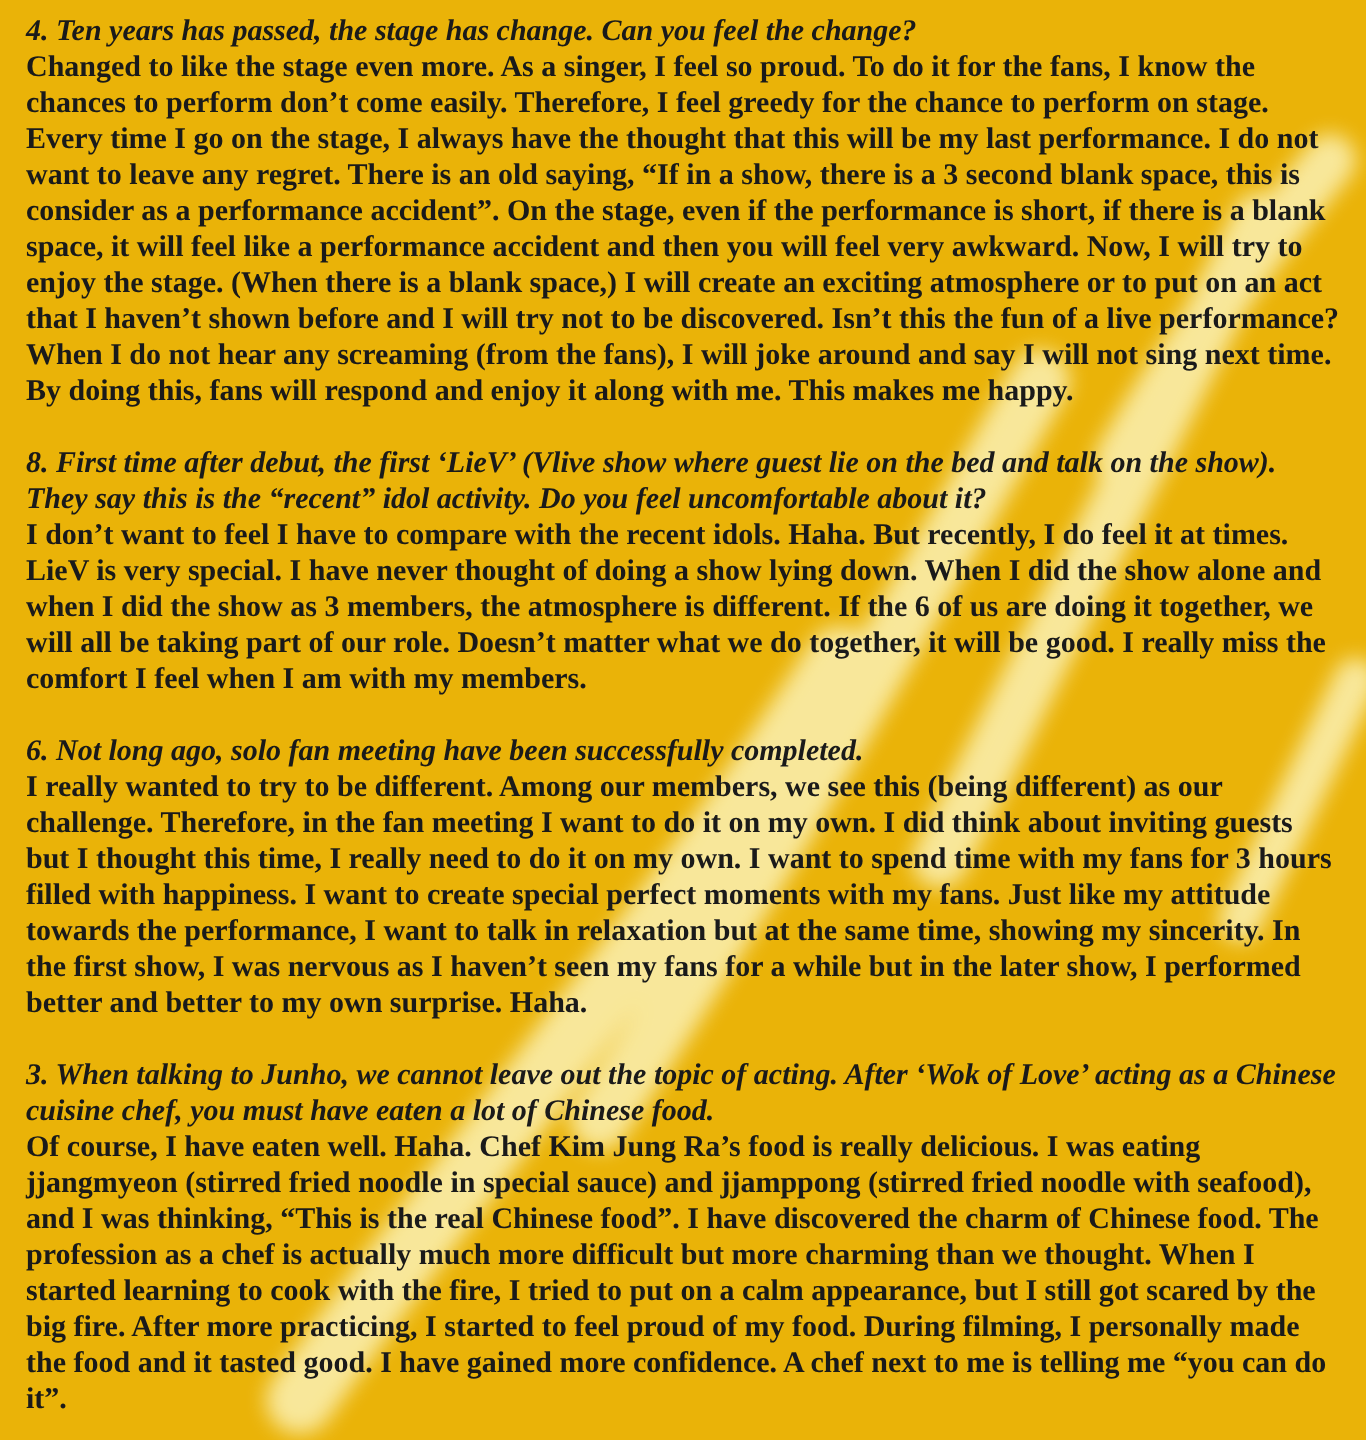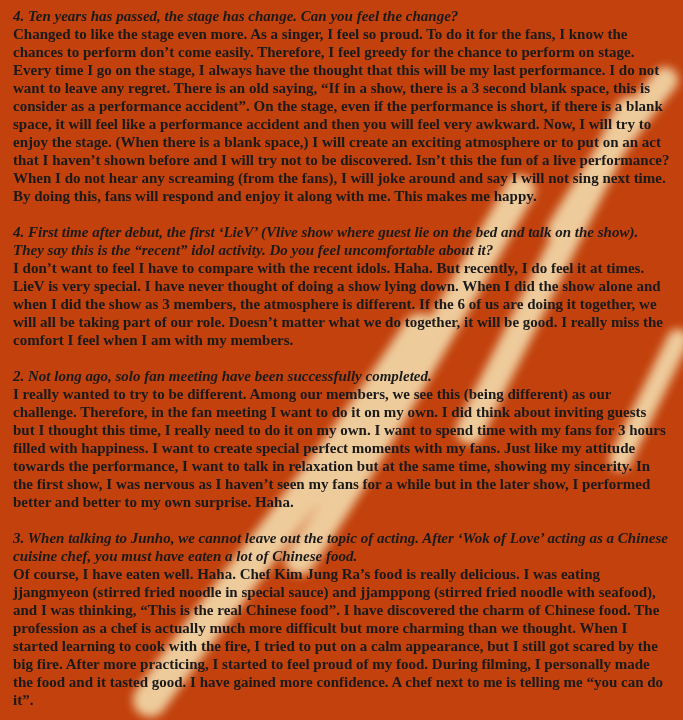--- a/index.html
+++ b/index.html
@@ -54,21 +54,21 @@
     line-height: 18px;
     color: #1a1a1a;
   }
   .footer .page-num {
     margin-right: 43px;
   }
 </style>
 </head>
 <body>
 
-<div class="page" style="background: #c2410c; color: rgb(26, 26, 26);">
+<div class="page" style="background: #eab308; color: rgb(26, 26, 26);">
 
   <div class="watermark">
     <svg width="683" height="720" viewBox="0 0 683 720" xmlns="http://www.w3.org/2000/svg">
       <g stroke="#fdf9cb" fill="none" stroke-linecap="round" opacity="0.75" filter="blur(5px)">
         <path d="M 150 700 C 250 560, 330 470, 420 330" stroke-width="34"></path>
         <path d="M 300 560 C 380 440, 440 330, 520 190" stroke-width="30"></path>
         <path d="M 470 430 L 630 110" stroke-width="28"></path>
         <path d="M 560 230 C 600 160, 640 110, 665 80" stroke-width="26"></path>
         <path d="M 620 460 L 678 340" stroke-width="22"></path>
       </g>
@@ -76,26 +76,26 @@
   </div>
 
   <div class="content">
 
     <section class="qa">
       <p class="question">4. Ten years has passed, the stage has change. Can you feel the change?</p>
       <p class="answer">Changed to like the stage even more. As a singer, I feel so proud. To do it for the fans, I know the chances to perform don’t come easily. Therefore, I feel greedy for the chance to perform on stage. Every time I go on the stage, I always have the thought that this will be my last performance. I do not want to leave any regret. There is an old saying, “If in a show, there is a 3 second blank space, this is consider as a performance accident”. On the stage, even if the performance is short, if there is a blank space, it will feel like a performance accident and then you will feel very awkward. Now, I will try to enjoy the stage. (When there is a blank space,) I will create an exciting atmosphere or to put on an act that I haven’t shown before and I will try not to be discovered. Isn’t this the fun of a live performance? When I do not hear any screaming (from the fans), I will joke around and say I will not sing next time. By doing this, fans will respond and enjoy it along with me. This makes me happy.</p>
     </section>
 
     <section class="qa">
-      <p class="question">4. First time after debut, the first ‘LieV’ (Vlive show where guest lie on the bed and talk on the show). They say this is the “recent” idol activity. Do you feel uncomfortable about it?</p>
+      <p class="question">8. First time after debut, the first ‘LieV’ (Vlive show where guest lie on the bed and talk on the show). They say this is the “recent” idol activity. Do you feel uncomfortable about it?</p>
       <p class="answer">I don’t want to feel I have to compare with the recent idols. Haha. But recently, I do feel it at times. LieV is very special. I have never thought of doing a show lying down. When I did the show alone and when I did the show as 3 members, the atmosphere is different. If the 6 of us are doing it together, we will all be taking part of our role. Doesn’t matter what we do together, it will be good. I really miss the comfort I feel when I am with my members.</p>
     </section>
 
     <section class="qa">
-      <p class="question">2. Not long ago, solo fan meeting have been successfully completed.</p>
+      <p class="question">6. Not long ago, solo fan meeting have been successfully completed.</p>
       <p class="answer">I really wanted to try to be different. Among our members, we see this (being different) as our challenge. Therefore, in the fan meeting I want to do it on my own. I did think about inviting guests but I thought this time, I really need to do it on my own. I want to spend time with my fans for 3 hours filled with happiness. I want to create special perfect moments with my fans. Just like my attitude towards the performance, I want to talk in relaxation but at the same time, showing my sincerity. In the first show, I was nervous as I haven’t seen my fans for a while but in the later show, I performed better and better to my own surprise. Haha.</p>
     </section>
 
     <section class="qa">
       <p class="question">3. When talking to Junho, we cannot leave out the topic of acting. After ‘Wok of Love’ acting as a Chinese cuisine chef, you must have eaten a lot of Chinese food.</p>
       <p class="answer">Of course, I have eaten well. Haha. Chef Kim Jung Ra’s food is really delicious. I was eating jjangmyeon (stirred fried noodle in special sauce) and jjamppong (stirred fried noodle with seafood), and I was thinking, “This is the real Chinese food”. I have discovered the charm of Chinese food. The profession as a chef is actually much more difficult but more charming than we thought. When I started learning to cook with the fire, I tried to put on a calm appearance, but I still got scared by the big fire. After more practicing, I started to feel proud of my food. During filming, I personally made the food and it tasted good. I have gained more confidence. A chef next to me is telling me “you can do it”.</p>
     </section>
 
   </div>
 

